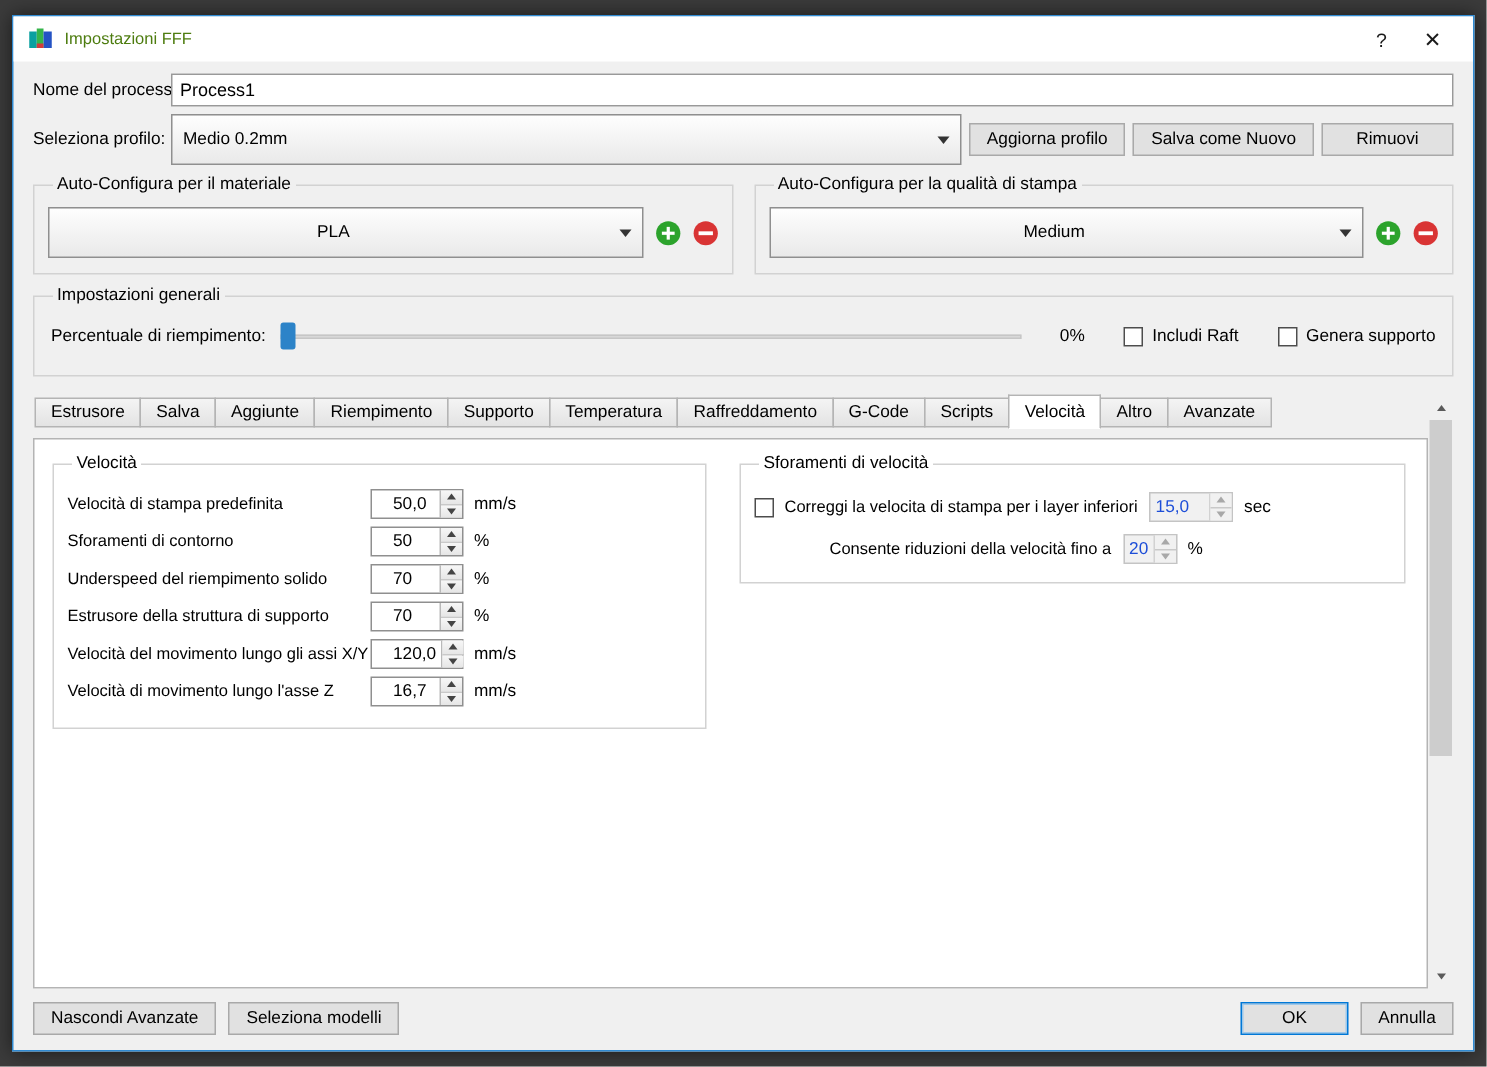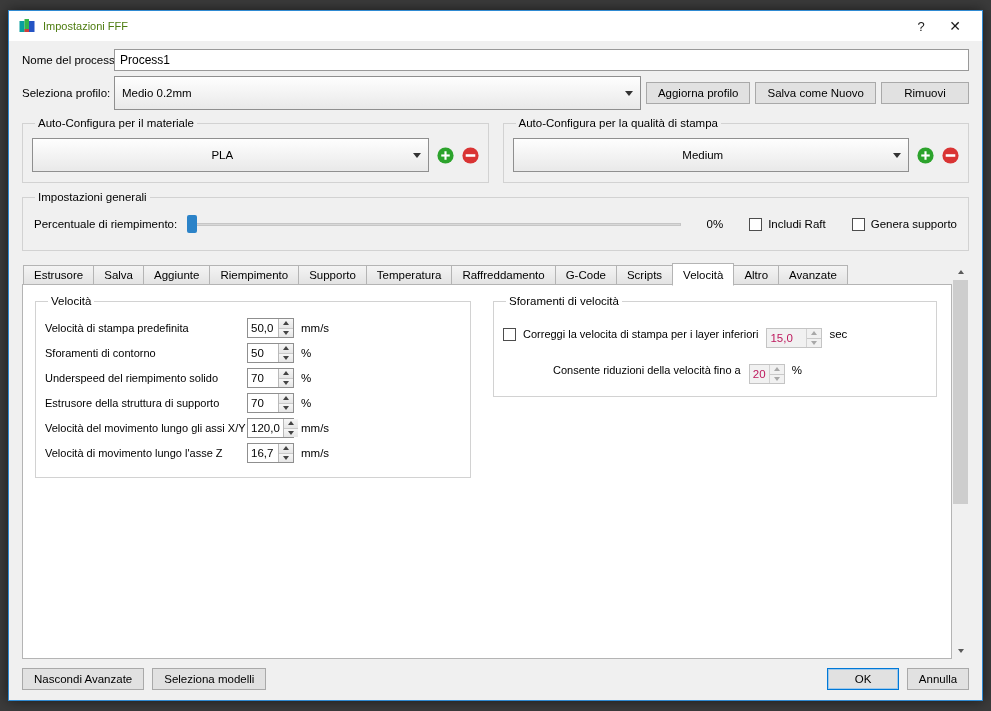--- a/index.html
+++ b/index.html
@@ -65,21 +65,21 @@
   .gen-label{ font-size:11.5px; margin-right:10px; white-space:nowrap; }
   .slider{ flex:1; height:20px; position:relative; }
   .slider-track{ position:absolute; left:0; right:0; top:9px; height:3px; background:#d8d8d8; border:1px solid #c6c6c6; }
   .slider-handle{ position:absolute; left:0; top:1px; width:10px; height:18px; background:#2c83c8; border-radius:2px; }
   .pct{ width:34px; text-align:right; font-size:11.5px; margin-left:8px; }
   .cb-group{ display:flex; align-items:center; gap:6px; margin-left:26px; white-space:nowrap; }
   .cb{ width:13px; height:13px; border:1px solid #4d4d4d; background:#fff; flex:none; }
   .cb-label{ font-size:11.5px; }
 
   
-  .tabarea{ flex:1; margin-top:12px; position:relative; padding-right:17px; display:flex; flex-direction:column; min-height:0; }
+  .tabarea{ flex:1; margin-top:12px; position:relative; padding-right:17px; display:flex; flex-direction:column; min-height:0;gap:8px; }
   .tabs{ display:flex; position:relative; z-index:2; margin-left:1px; align-items:flex-end; }
   .tab{
     padding:3px 10px 3px; font-size:11.5px;
     background:linear-gradient(#f4f4f4,#e3e3e3);
     border:1px solid #b4b4b4; margin-right:-1px; white-space:nowrap; cursor:default;
   }
   .tab.active{
     background:#fff; border-bottom:1px solid #fff; margin-bottom:-1px;
     padding-top:5px; padding-bottom:4px; position:relative; z-index:3;
   }
@@ -92,23 +92,23 @@
 
   .srow{ display:flex; align-items:center; margin-top:5px; }
   .srow-label{ width:202px; flex:none; font-size:11px; white-space:nowrap; }
   .spin{ display:flex; height:20px; border:1px solid #8f8f8f; background:#fff; flex:none; }
   .spin .val{ flex:1; font-size:11.5px; padding:3px 3px 0; white-space:nowrap; }
   .spin-btns{ width:15px; flex:none; display:flex; flex-direction:column; border-left:1px solid #b9b9b9; }
   .spin-btn{ flex:1; display:flex; align-items:center; justify-content:center; background:linear-gradient(#f7f7f7,#e6e6e6); }
   .spin-btn + .spin-btn{ border-top:1px solid #c9c9c9; }
   .tri-up{ width:0; height:0; border-left:3px solid transparent; border-right:3px solid transparent; border-bottom:4px solid #444; }
   .tri-dn{ width:0; height:0; border-left:3px solid transparent; border-right:3px solid transparent; border-top:4px solid #444; }
-  .w58{ width:47px; } .w56{ width:56px; } .w36{ width:36px; }
+  .w58{ width:62px;padding-left:11px; } .w56{ width:56px; } .w36{ width:36px; }
   .unit{ margin-left:7px; font-size:11.5px; }
-  .spin.disabled{ background:#f1f1f1; border-color:#c4c4c4; color:#be185d;margin-top:8px; }
+  .spin.disabled{ background:#f1f1f1; border-color:#c4c4c4; color:#1d4ed8; }
   .spin.disabled .spin-btns{ border-left-color:#d2d2d2; }
   .spin.disabled .spin-btn{ background:#f1f1f1; }
   .spin.disabled .tri-up{ border-bottom-color:#a8a8a8; }
   .spin.disabled .tri-dn{ border-top-color:#a8a8a8; }
 
   .orow{ display:flex; align-items:center; margin-top:7px; }
   .orow .cb{ margin-right:7px; }
   .orow-label{ font-size:11px; white-space:nowrap; }
   .orow .spin{ margin-left:8px; }
   .orow2{ margin-left:50px; margin-top:8px; }

